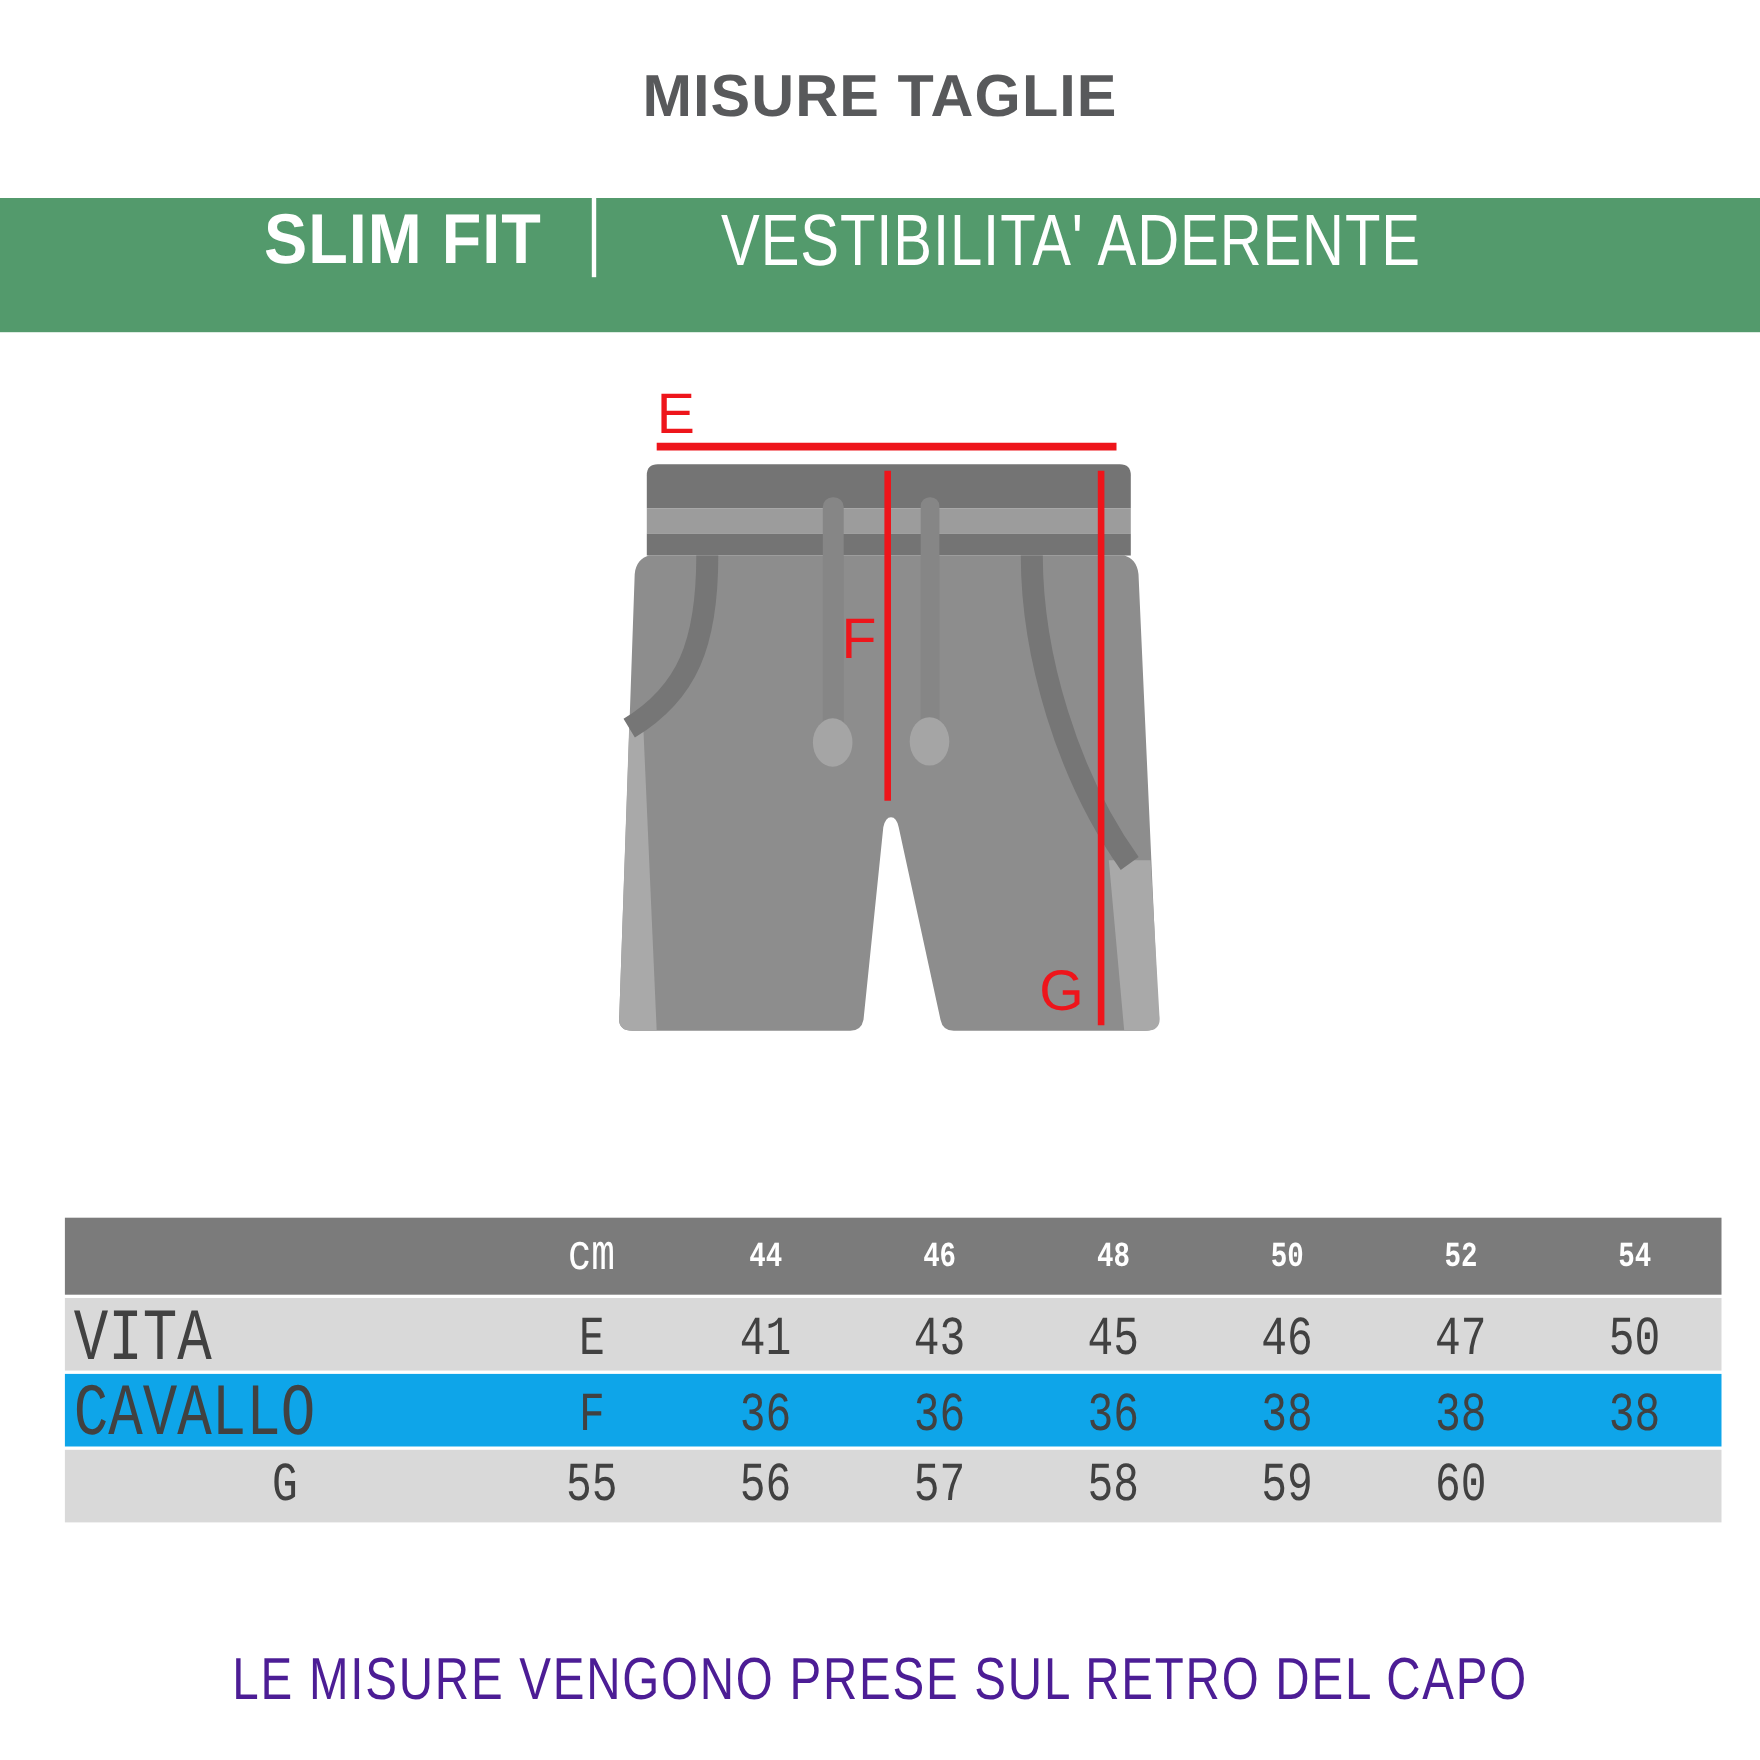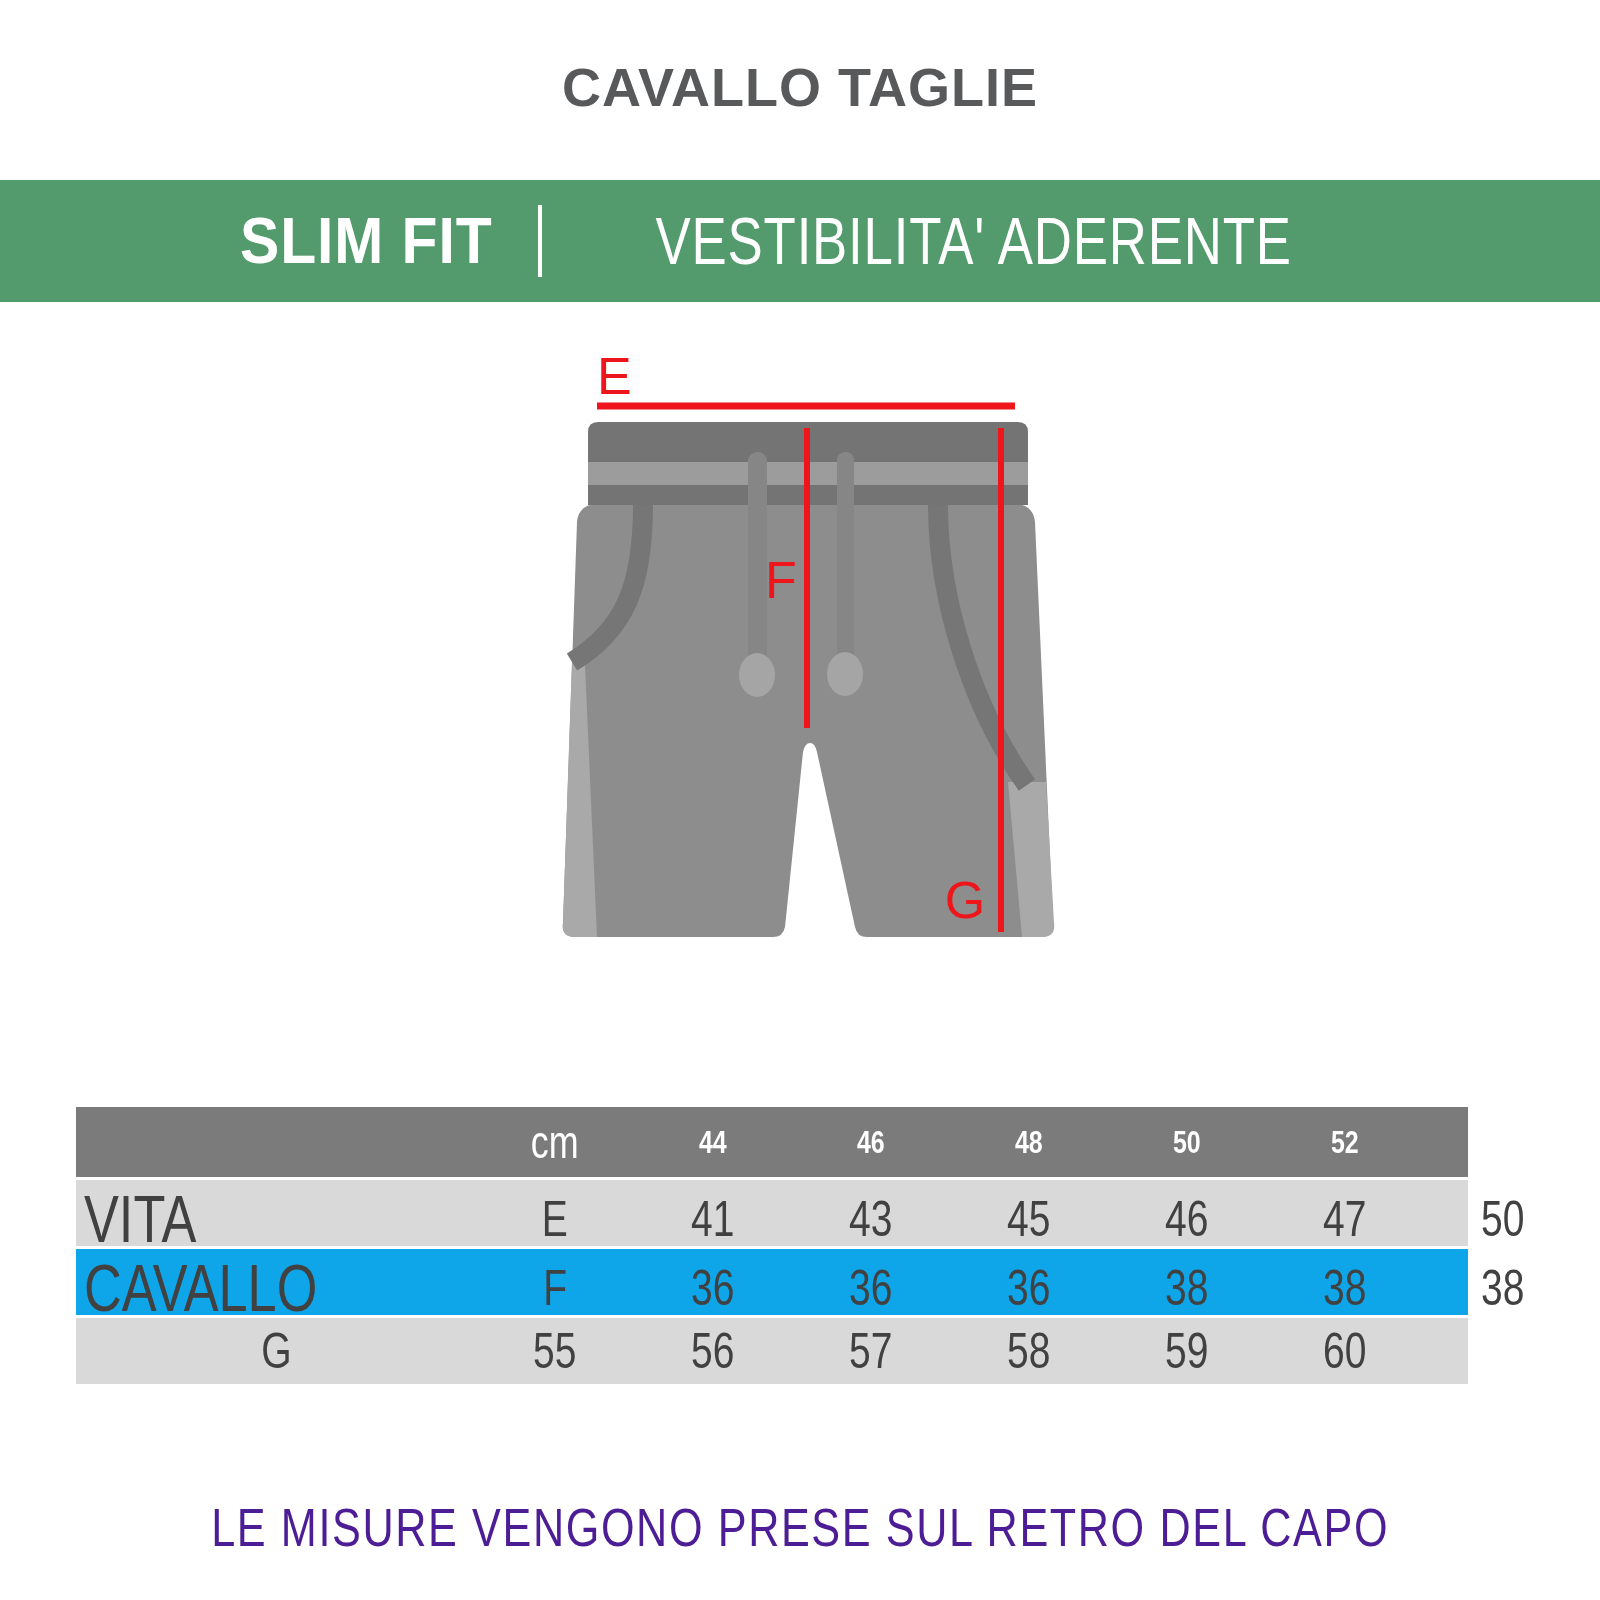--- a/index.html
+++ b/index.html
@@ -6,38 +6,38 @@
   body{
     width:1600px;height:1600px;position:relative;background:#ffffff;
     font-family:"Liberation Sans", sans-serif;overflow:hidden;
   }
   .page-title{
     position:absolute;top:56px;left:0;width:1600px;text-align:center;
     font-size:54px;font-weight:700;color:#58595b;letter-spacing:1px;
   }
   .banner{
     position:absolute;top:180px;left:0;width:1600px;height:122px;
-    background:#539a6c;display:flex;align-items:center;justify-content:center;
+    background:#539a6c;display:flex;align-items:flex-start;justify-content:center;
   }
   .banner .fit{
     color:#ffffff;font-size:64px;font-weight:700;letter-spacing:1px;
     display:inline-block;transform:scaleX(.92);
   }
   .banner .sep{
     width:4px;height:72px;background:#ffffff;margin:0 34px;
   }
   .banner .desc{
     color:#ffffff;font-size:66px;font-weight:400;letter-spacing:1px;
     display:inline-block;transform:scaleX(.80);
   }
   .diagram{position:absolute;left:540px;top:340px;width:560px;height:640px;}
   .diagram text{
     font-family:"Liberation Sans", sans-serif;font-size:52px;fill:#ee151b;
   }
-  .size-table{position:absolute;left:76px;top:1107px;width:1392px;}
+  .size-table{position:absolute;left:59px;top:1107px;width:1506px;font-family:Liberation Mono, monospace;}
   .t-row{
     display:grid;grid-template-columns:400px repeat(7,158px);
     align-items:center;
   }
   .t-head{height:70px;background:#7b7b7b;color:#ffffff;}
   .t-body-row{height:66px;margin-top:3px;color:#414141;}
   .bg-light{background:#d9d9d9;}
   .bg-mid{background:#0ea5e9;}
   .cell{text-align:center;white-space:nowrap;}
   .cell-label{text-align:left;padding-left:8px;}
@@ -48,21 +48,21 @@
   .cond{display:inline-block;transform:scaleX(.78);transform-origin:50% 50%;}
   .cond-l{display:inline-block;transform:scaleX(.78);transform-origin:0 50%;}
   .footer-note{
     position:absolute;top:1496px;left:0;width:1600px;text-align:center;
     color:#4c1d95;font-size:54px;letter-spacing:2px;
   }
 </style>
 </head>
 <body>
 
-<div class="page-title">CAVALLO TAGLIE</div>
+<div class="page-title">MISURE TAGLIE</div>
 
 <div class="banner">
   <span class="fit">SLIM FIT</span>
   <span class="sep"></span>
   <span class="desc">VESTIBILITA' ADERENTE</span>
 </div>
 
 <svg class="diagram" viewBox="0 0 560 640" xmlns="http://www.w3.org/2000/svg">
 
   <path fill="#8d8d8d" d="M 50,165

